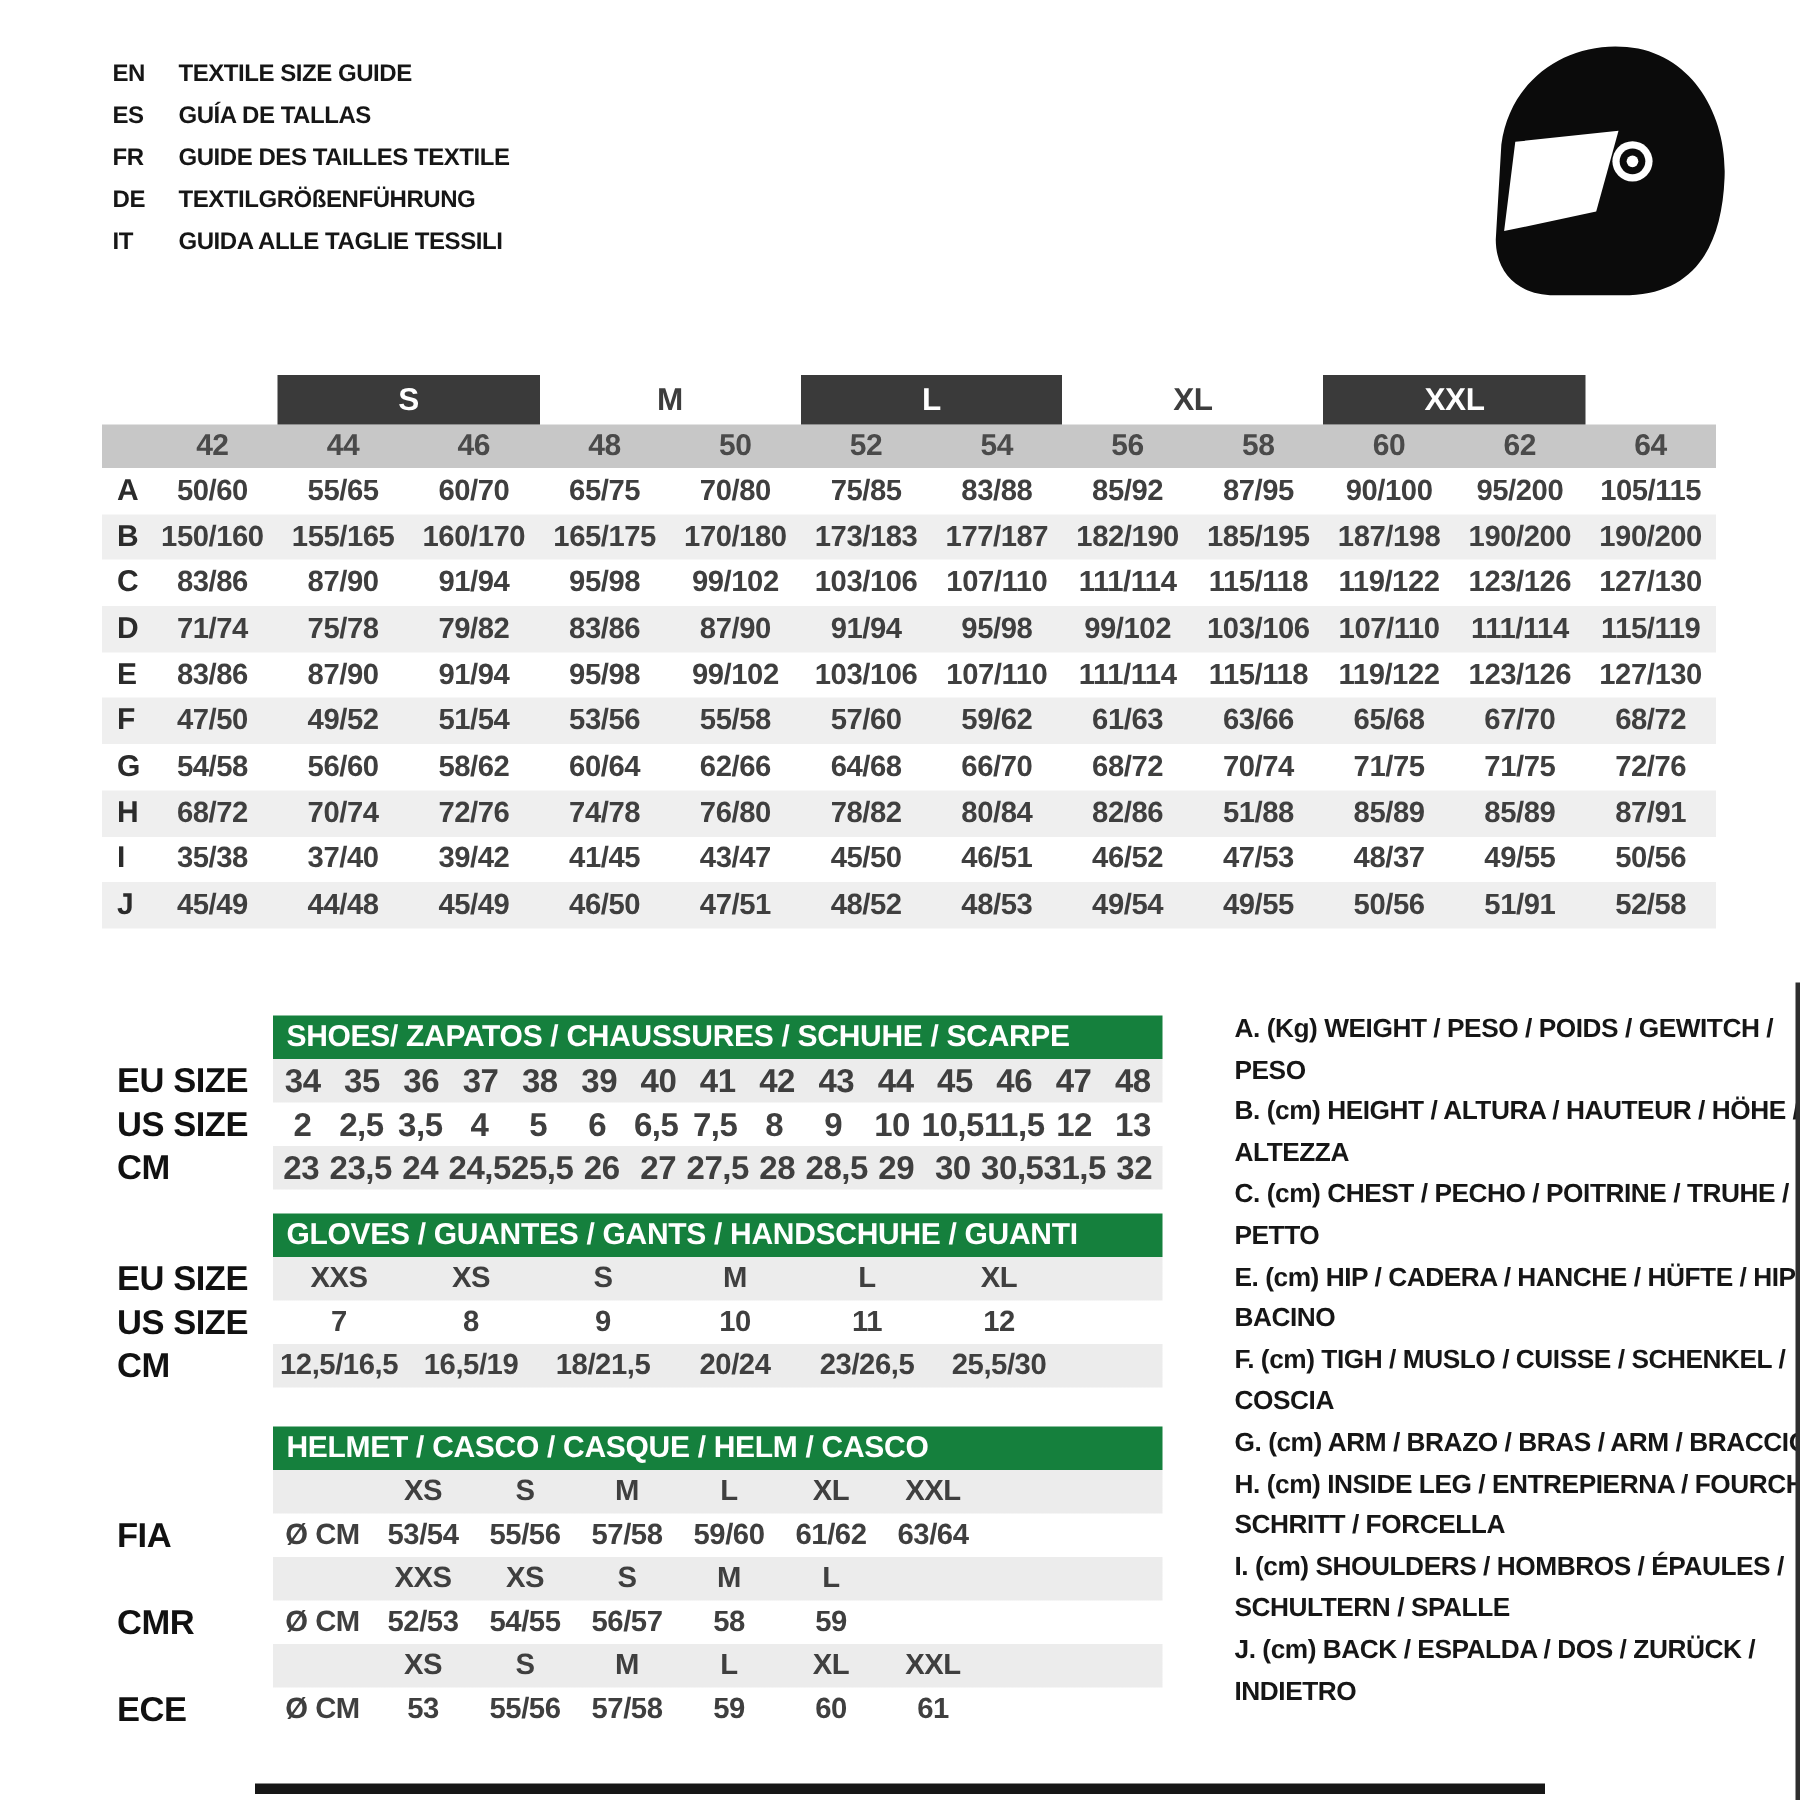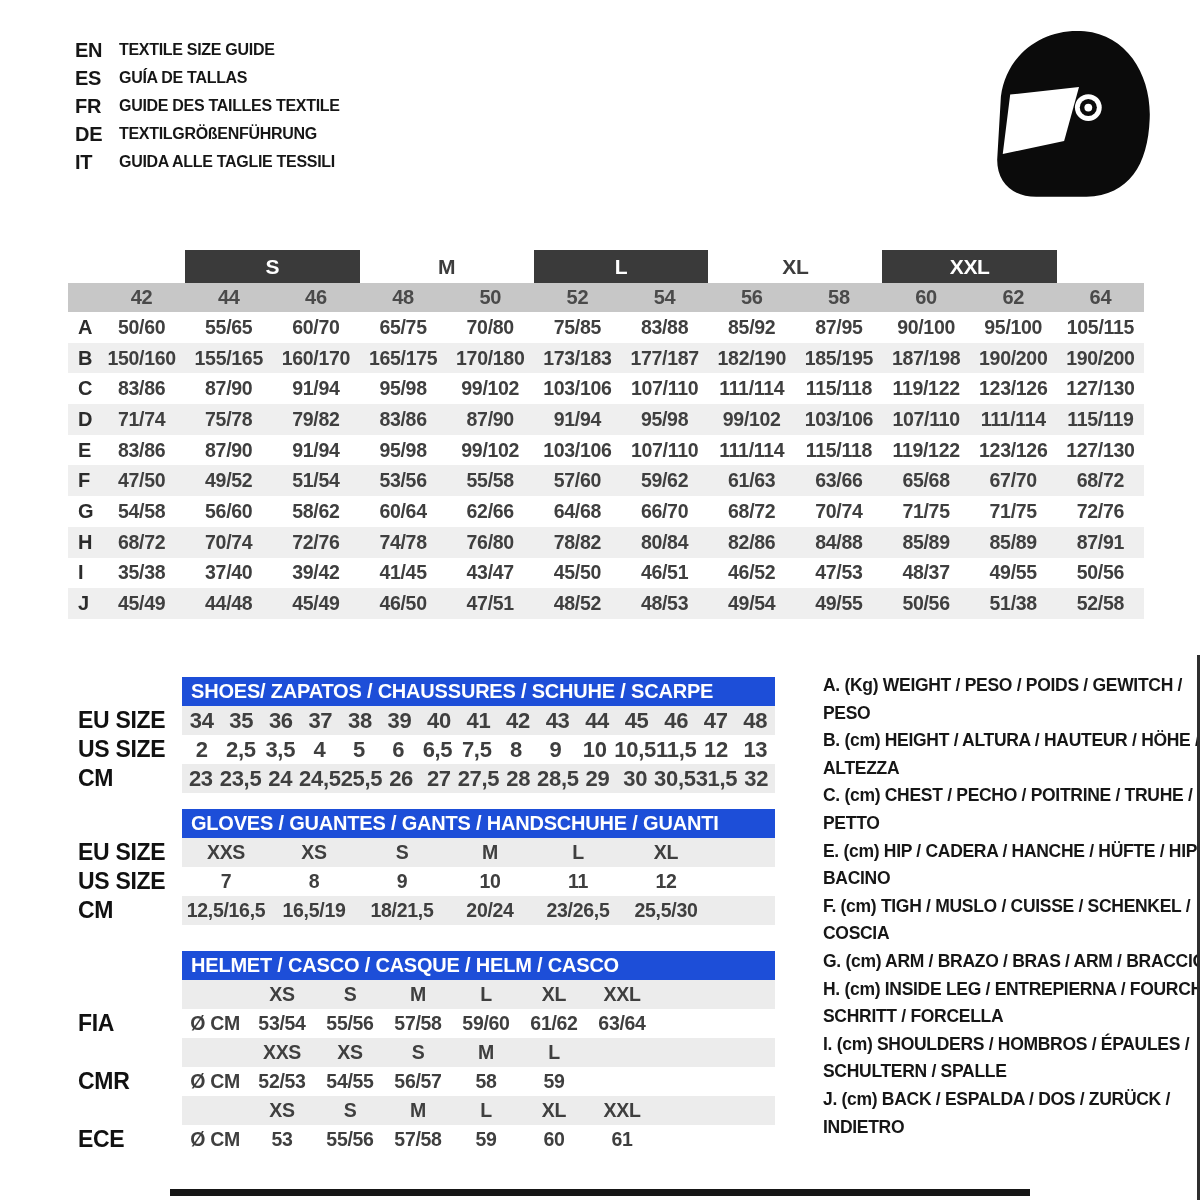--- a/index.html
+++ b/index.html
@@ -2,21 +2,21 @@
 <html><head>
 <meta charset="utf-8">
 <style>
   html,body{margin:0;padding:0;background:#fff;}
   .page{position:relative;width:1200px;height:1200px;background:#ffffff;overflow:hidden;
         font-family:"Liberation Sans",sans-serif;font-weight:700;letter-spacing:-0.3px;}
 
   
   .langs{position:absolute;left:75px;top:36px;}
   .lang-row{display:flex;height:28px;align-items:center;}
-  .lang-code{width:44px;font-size:20px;color:#161616;}
+  .lang-code{width:44px;font-size:16px;color:#161616;}
   .lang-title{font-size:16px;color:#161616;}
 
   
   .logo{position:absolute;left:972px;top:22px;width:188px;height:186px;}
 
   
   .sc{position:absolute;left:68px;top:250px;width:1076px;}
   .sc-grid{display:grid;grid-template-columns:30px repeat(12,1fr);}
   .sc-groups{height:33px;}
   .group-label{display:flex;align-items:center;justify-content:center;font-size:21px;color:#3d3d3d;}
@@ -24,21 +24,21 @@
   .sc-band{height:29px;background:#c7c7c7;}
   .sc-row{height:30.7px;}
   .sc-row.shaded{background:#efefef;}
   .cell{display:flex;align-items:center;justify-content:center;font-size:19.5px;color:#3f3f3f;}
   .band-cell{font-size:20px;color:#4a4a4a;}
   .letter{justify-content:flex-start;padding-left:10px;color:#2b2b2b;font-size:20px;}
 
   
   .sub{position:absolute;left:68px;width:707px;}
   .sub-title{margin-left:114px;height:29px;display:flex;align-items:center;padding-left:9px;
-             font-size:20px;background:#1d4ed8;color:#fff;letter-spacing:-0.2px;}
+             font-size:20px;background:#15803d;color:#fff;letter-spacing:-0.2px;}
   .sub-row{display:grid;height:29px;}
   .shoes-row{grid-template-columns:114px repeat(15,1fr);}
   .gloves-row{grid-template-columns:114px repeat(6,88px) 1fr;}
   .helm-row{grid-template-columns:114px 66px repeat(6,68px) 1fr;}
   .sub-row.shaded{background:linear-gradient(to right,#ffffff 114px,#ececec 114px);}
   .sub-label{display:flex;align-items:center;padding-left:10px;color:#111;font-size:23px;}
   .shoes-row .cell{font-size:22px;}
   .sub .cell{color:#3f3f3f;}
 
   
@@ -114,21 +114,21 @@
           <div class="cell">50/60</div>
           <div class="cell">55/65</div>
           <div class="cell">60/70</div>
           <div class="cell">65/75</div>
           <div class="cell">70/80</div>
           <div class="cell">75/85</div>
           <div class="cell">83/88</div>
           <div class="cell">85/92</div>
           <div class="cell">87/95</div>
           <div class="cell">90/100</div>
-          <div class="cell">95/100</div>
+          <div class="cell">95/200</div>
           <div class="cell">105/115</div>
         </div>
         <div class="sc-grid sc-row shaded">
           <div class="cell letter">B</div>
           <div class="cell">150/160</div>
           <div class="cell">155/165</div>
           <div class="cell">160/170</div>
           <div class="cell">165/175</div>
           <div class="cell">170/180</div>
           <div class="cell">173/183</div>
@@ -217,21 +217,21 @@
         <div class="sc-grid sc-row shaded">
           <div class="cell letter">H</div>
           <div class="cell">68/72</div>
           <div class="cell">70/74</div>
           <div class="cell">72/76</div>
           <div class="cell">74/78</div>
           <div class="cell">76/80</div>
           <div class="cell">78/82</div>
           <div class="cell">80/84</div>
           <div class="cell">82/86</div>
-          <div class="cell">84/88</div>
+          <div class="cell">51/88</div>
           <div class="cell">85/89</div>
           <div class="cell">85/89</div>
           <div class="cell">87/91</div>
         </div>
         <div class="sc-grid sc-row">
           <div class="cell letter">I</div>
           <div class="cell">35/38</div>
           <div class="cell">37/40</div>
           <div class="cell">39/42</div>
           <div class="cell">41/45</div>
@@ -249,21 +249,21 @@
           <div class="cell">45/49</div>
           <div class="cell">44/48</div>
           <div class="cell">45/49</div>
           <div class="cell">46/50</div>
           <div class="cell">47/51</div>
           <div class="cell">48/52</div>
           <div class="cell">48/53</div>
           <div class="cell">49/54</div>
           <div class="cell">49/55</div>
           <div class="cell">50/56</div>
-          <div class="cell">51/38</div>
+          <div class="cell">51/91</div>
           <div class="cell">52/58</div>
         </div>
       </div>
   </div>
 
   <div class="sub" style="top:677px;">
     <div class="sub-title">SHOES/ ZAPATOS / CHAUSSURES / SCHUHE / SCARPE</div>
     <div id="shoes-rows">
         <div class="sub-row shoes-row shaded">
           <div class="sub-label">EU SIZE</div>

